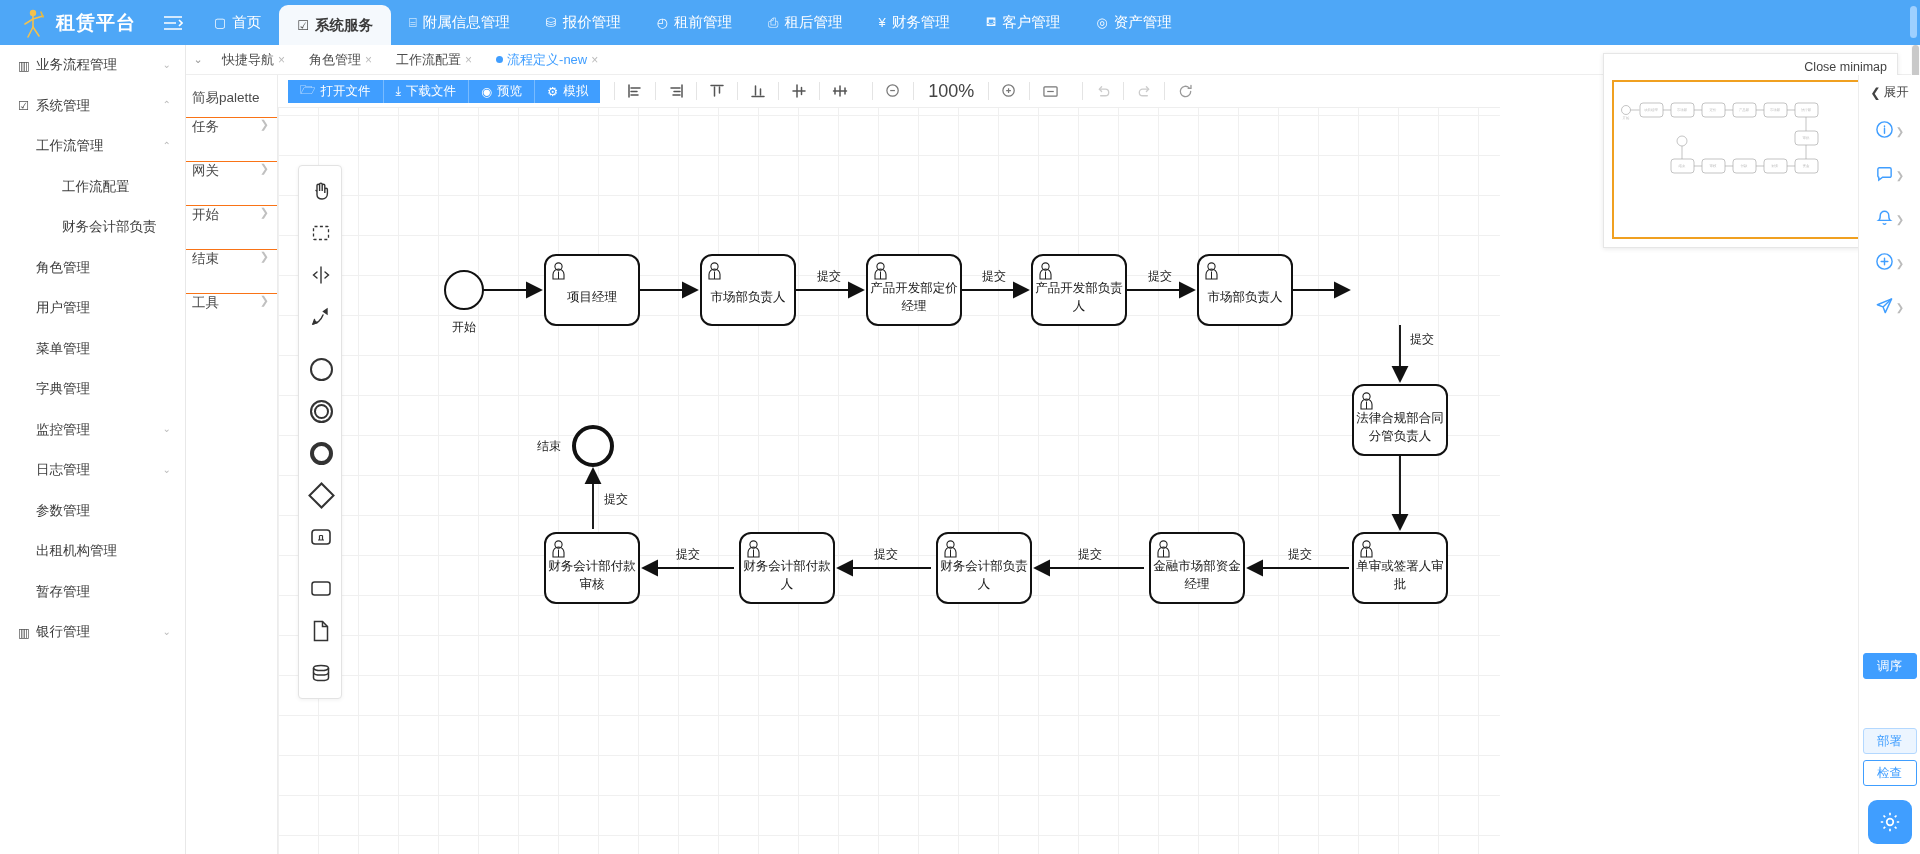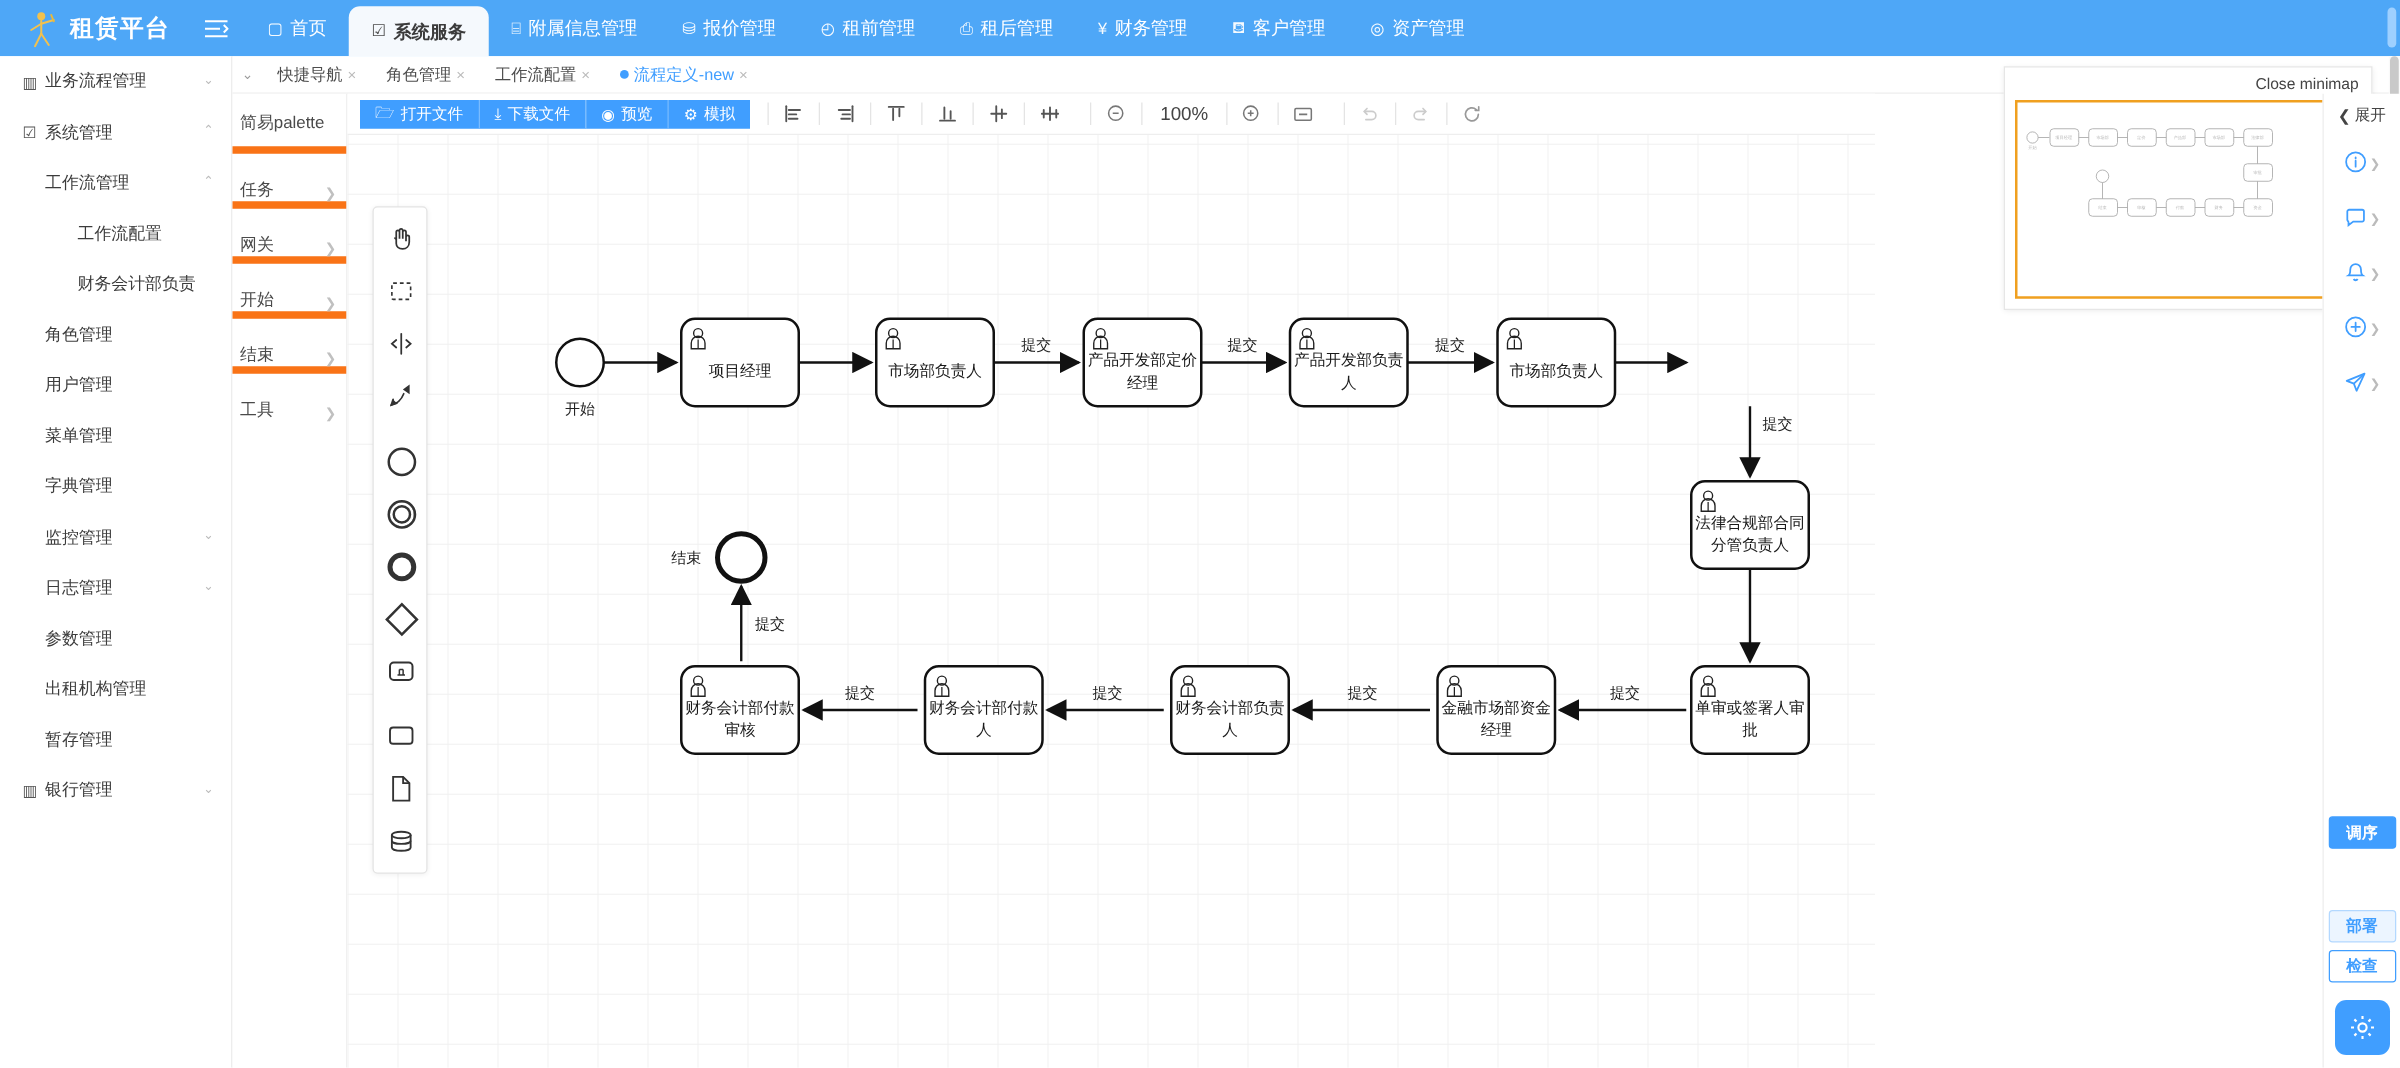--- a/index.html
+++ b/index.html
@@ -84,22 +84,22 @@
   .tab .dot { width:7px; height:7px; border-radius:50%; background:#409eff; display:inline-block; }
 
   
   .palette {
     position:absolute; top:75px; left:186px; width:92px; height:779px;
     background:#fff; border-right:1px solid #ececec;
     font-size:13.5px; color:#4a4a4a;
   }
   .pal-title { padding:14px 0 10px 6px; white-space:nowrap; font-size:13.5px; }
   .pal-row {
-    display:flex; align-items:flex-end; height:44px; padding-left:6px;
-    border-top:6px solid #f97316; cursor:pointer;
+    display:flex; align-items:flex-start; height:44px; padding-left:6px;
+    border-top:1px solid #f97316; cursor:pointer;
   }
   .pal-row .chev { margin-left:auto; margin-right:8px; color:#c0c0c0; font-size:11px; }
 
   
   .canvas {
     position:absolute; top:75px; left:278px; width:1222px; height:779px;
     background:
       linear-gradient(to right,#f0f0f0 1px, transparent 1px) 0 0/40px 40px,
       linear-gradient(to bottom,#f0f0f0 1px, transparent 1px) 0 0/40px 40px,
       #fff;
@@ -134,21 +134,21 @@
     display:flex; align-items:center; gap:5px; padding:0 12px;
     border-right:1px solid #78bbff; cursor:pointer; white-space:nowrap;
   }
   .tb-group { display:flex; margin-left:10px; }
   .tb-group .tb-btn:last-child { border-right:none; }
   .tb-sep { width:1px; height:18px; background:#e4e4e4; margin:0 0px; }
   .tb-icon {
     width:40px; height:28px; display:flex; align-items:center; justify-content:center;
     color:#5a5a5a; cursor:pointer; font-size:14px;
   }
-  .tb-zoomlabel { font-size:15px; color:#444; padding:0 14px; }
+  .tb-zoomlabel { font-size:18px; color:#444; padding:0 14px; }
 
   
   .minimap {
     position:absolute; top:53px; right:22px; width:295px; height:195px;
     background:#fff; border:1px solid #e6e6e6; box-shadow:0 1px 5px rgba(0,0,0,.09);
     z-index:6;
   }
   .minimap-head { text-align:right; padding:6px 10px 0 0; font-size:12.5px; color:#444; cursor:pointer; }
   .minimap-body { position:absolute; left:8px; top:26px; right:8px; bottom:8px; }
   .minimap-vp { position:absolute; left:0; top:0; right:0; bottom:0; border:2px solid #f0a020; }
@@ -165,21 +165,21 @@
   }
   .rr-item {
     width:62px; height:44px; display:flex; align-items:center; justify-content:center;
     gap:2px; color:#409eff; cursor:pointer; font-size:15px;
   }
   .rr-item .rr-chev { color:#bbb; font-size:10px; }
   .rr-btns { margin-top:auto; display:flex; flex-direction:column; align-items:center; gap:6px; padding-bottom:10px; }
   .rr-btn {
     width:54px; height:26px; border:1px solid #409eff; color:#409eff; background:#fff;
     font-size:12.5px; display:flex; align-items:center; justify-content:center;
-    border-radius:3px; cursor:pointer;font-weight:bold;
+    border-radius:3px; cursor:pointer;
   }
   .rr-btn.primary { background:#409eff; color:#fff; }
   .rr-btn.soft { background:#ecf5ff; color:#409eff; border-color:#b3d8ff;margin-top:43px; }
   .rr-fab {
     width:44px; height:44px; border-radius:9px; background:#409eff; color:#fff;
     display:flex; align-items:center; justify-content:center; font-size:22px;
     margin-top:8px; cursor:pointer;
   }
 
   

